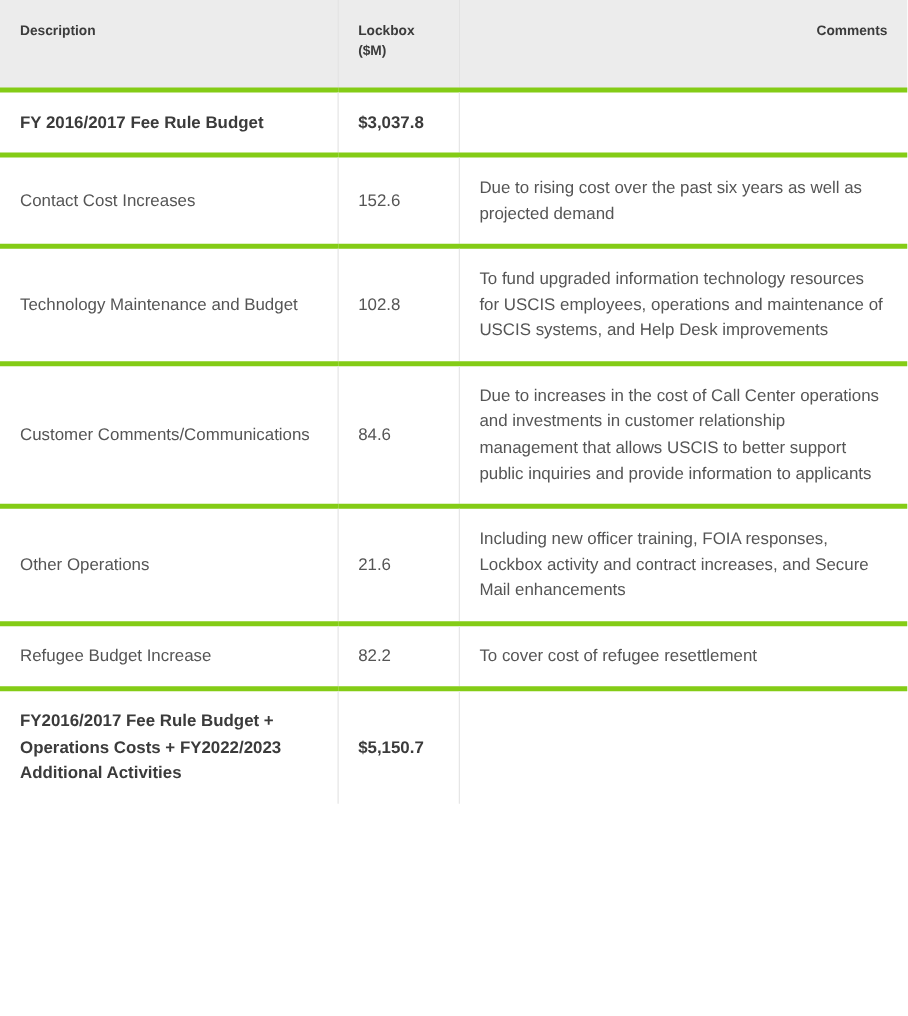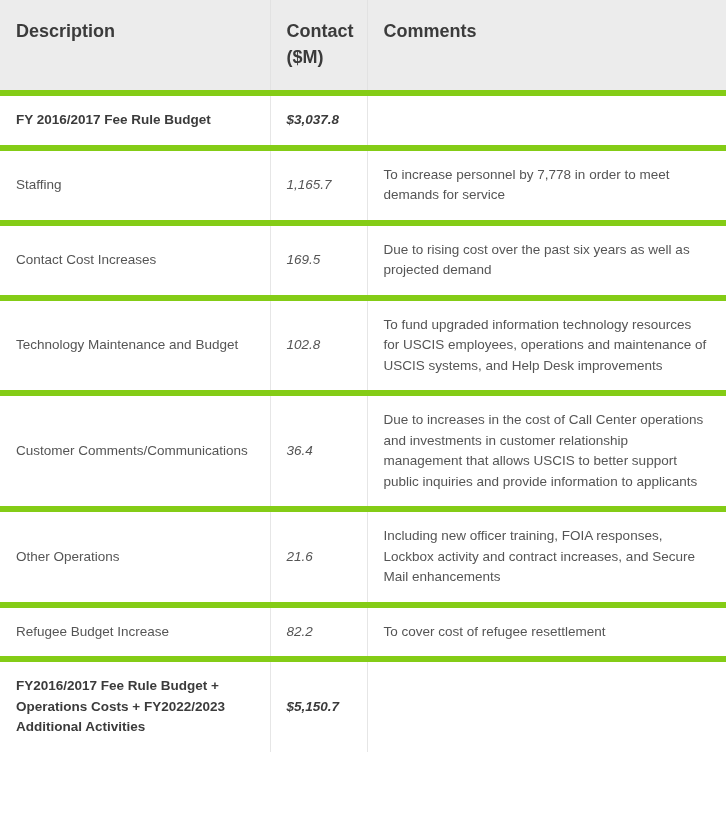--- a/index.html
+++ b/index.html
@@ -20,93 +20,88 @@
     font-size: 13.5px;
   }
   .budget-table col.col-desc { width: 270px; }
   .budget-table col.col-budget { width: 97px; }
   .budget-table col.col-comments { width: 359px; }
 
   .budget-table thead th {
     background: #ececec;
     color: #3b3b3b;
     font-weight: bold;
-    font-size: 18px;
+    font-size: 11px;
     text-align: left;
     vertical-align: top;
     padding: 18px 16px 20px 16px;
     line-height: 1.45;
     border-right: 1px solid #e2e2e2;
     box-sizing: border-box;
   }
-  .budget-table thead th.last-col { border-right: none; }
+  .budget-table thead th.last-col { border-right: none; text-align: right; }
 
   .budget-table tbody td {
     color: #555555;
     vertical-align: middle;
     padding: 14px 16px;
     line-height: 1.52;
-    border-top: 6px solid #84cc16;
+    border-top: 4px solid #84cc16;
     border-right: 1px solid #e6e6e6;
     box-sizing: border-box;
     background: #ffffff;
   }
   .budget-table tbody td.last-col { border-right: none; }
 
   .budget-table tbody tr.total-row td,
   .budget-table tbody tr.summary-row td {
     font-weight: bold;
     color: #3b3b3b;
   }
 
-  .cell-budget { white-space: nowrap; font-style: italic; }
+  .cell-budget { white-space: nowrap; }
 </style>
 </head>
 <body>
 
 <table class="budget-table">
   <colgroup>
     <col class="col-desc">
     <col class="col-budget">
     <col class="col-comments">
   </colgroup>
   <thead>
     <tr>
       <th>Description</th>
       <th>
-        <span>Contact</span><br>
+        <span>Lockbox</span><br>
         <span>($M)</span>
       </th>
       <th class="last-col">Comments</th>
     </tr>
   </thead>
   <tbody id="table-body">
       <tr class="total-row">
         <td class="cell-desc">FY 2016/2017 Fee Rule Budget</td>
         <td class="cell-budget">$3,037.8</td>
         <td class="cell-comments last-col"></td>
       </tr>
       <tr>
-        <td class="cell-desc">Staffing</td>
-        <td class="cell-budget">1,165.7</td>
-        <td class="cell-comments last-col">To increase personnel by 7,778 in order to meet demands for service</td>
-      </tr>
-      <tr>
         <td class="cell-desc">Contact Cost Increases</td>
-        <td class="cell-budget">169.5</td>
+        <td class="cell-budget">152.6</td>
         <td class="cell-comments last-col">Due to rising cost over the past six years as well as projected demand</td>
       </tr>
       <tr>
         <td class="cell-desc">Technology Maintenance and Budget</td>
         <td class="cell-budget">102.8</td>
         <td class="cell-comments last-col">To fund upgraded information technology resources for USCIS employees, operations and maintenance of USCIS systems, and Help Desk improvements</td>
       </tr>
       <tr>
         <td class="cell-desc">Customer Comments/Communications</td>
-        <td class="cell-budget">36.4</td>
+        <td class="cell-budget">84.6</td>
         <td class="cell-comments last-col">Due to increases in the cost of Call Center operations and investments in customer relationship management that allows USCIS to better support public inquiries and provide information to applicants</td>
       </tr>
       <tr>
         <td class="cell-desc">Other Operations</td>
         <td class="cell-budget">21.6</td>
         <td class="cell-comments last-col">Including new officer training, FOIA responses, Lockbox activity and contract increases, and Secure Mail enhancements</td>
       </tr>
       <tr>
         <td class="cell-desc">Refugee Budget Increase</td>
         <td class="cell-budget">82.2</td>

